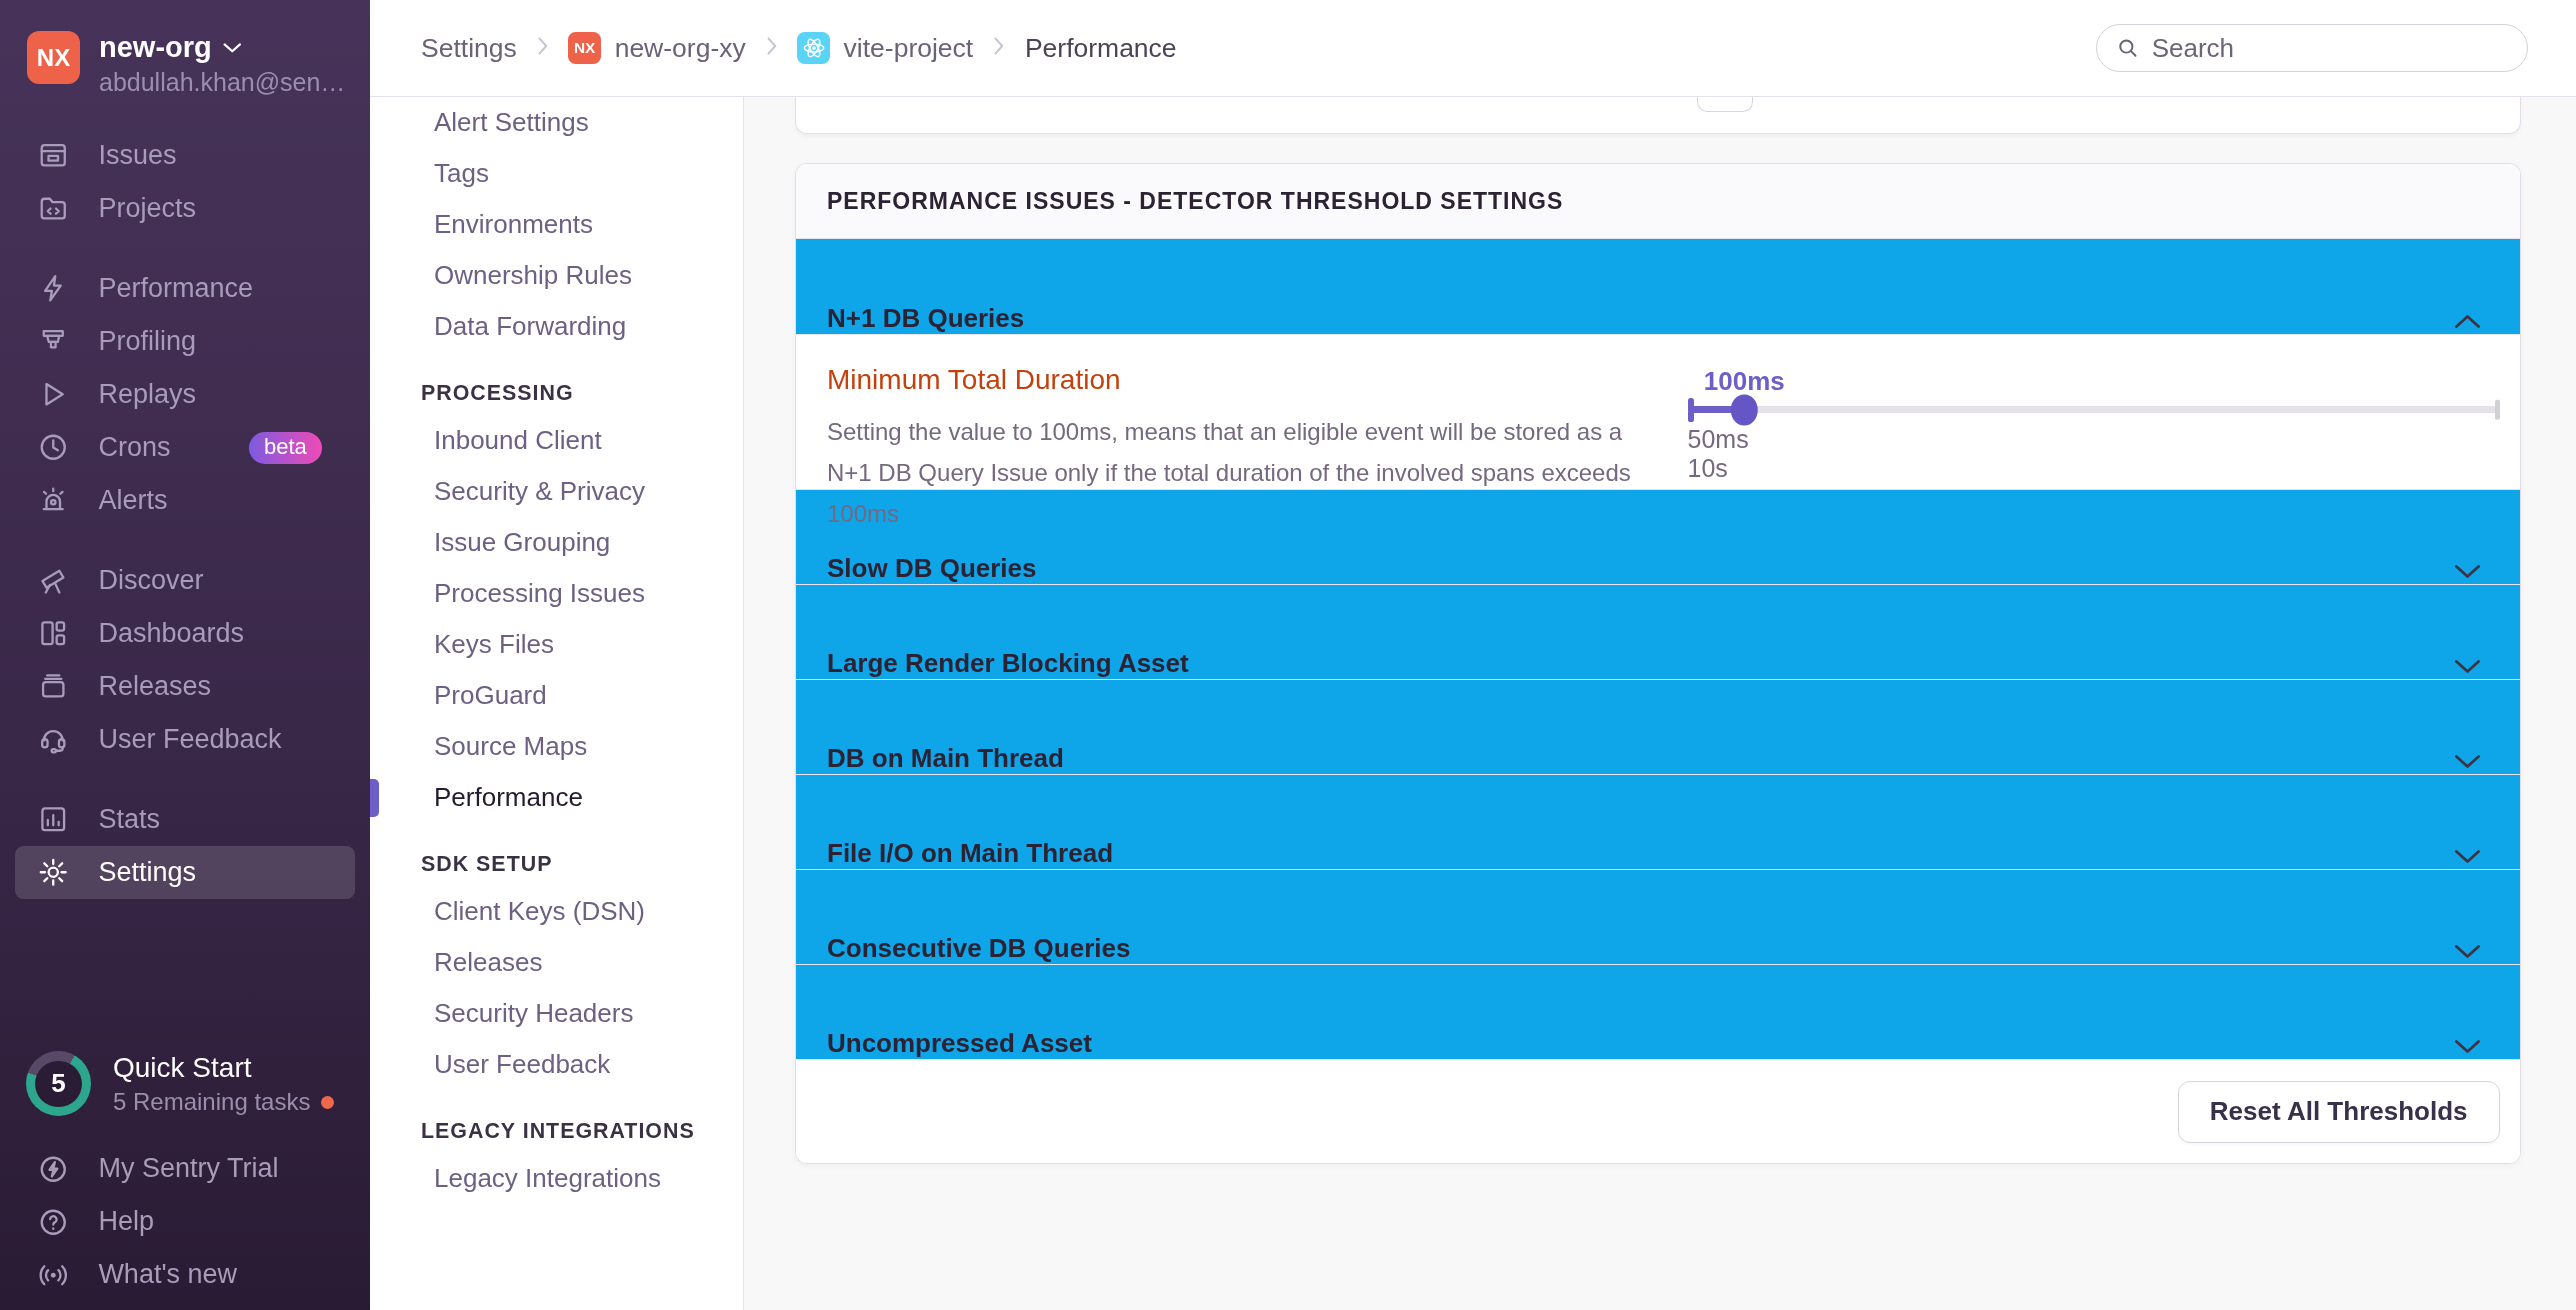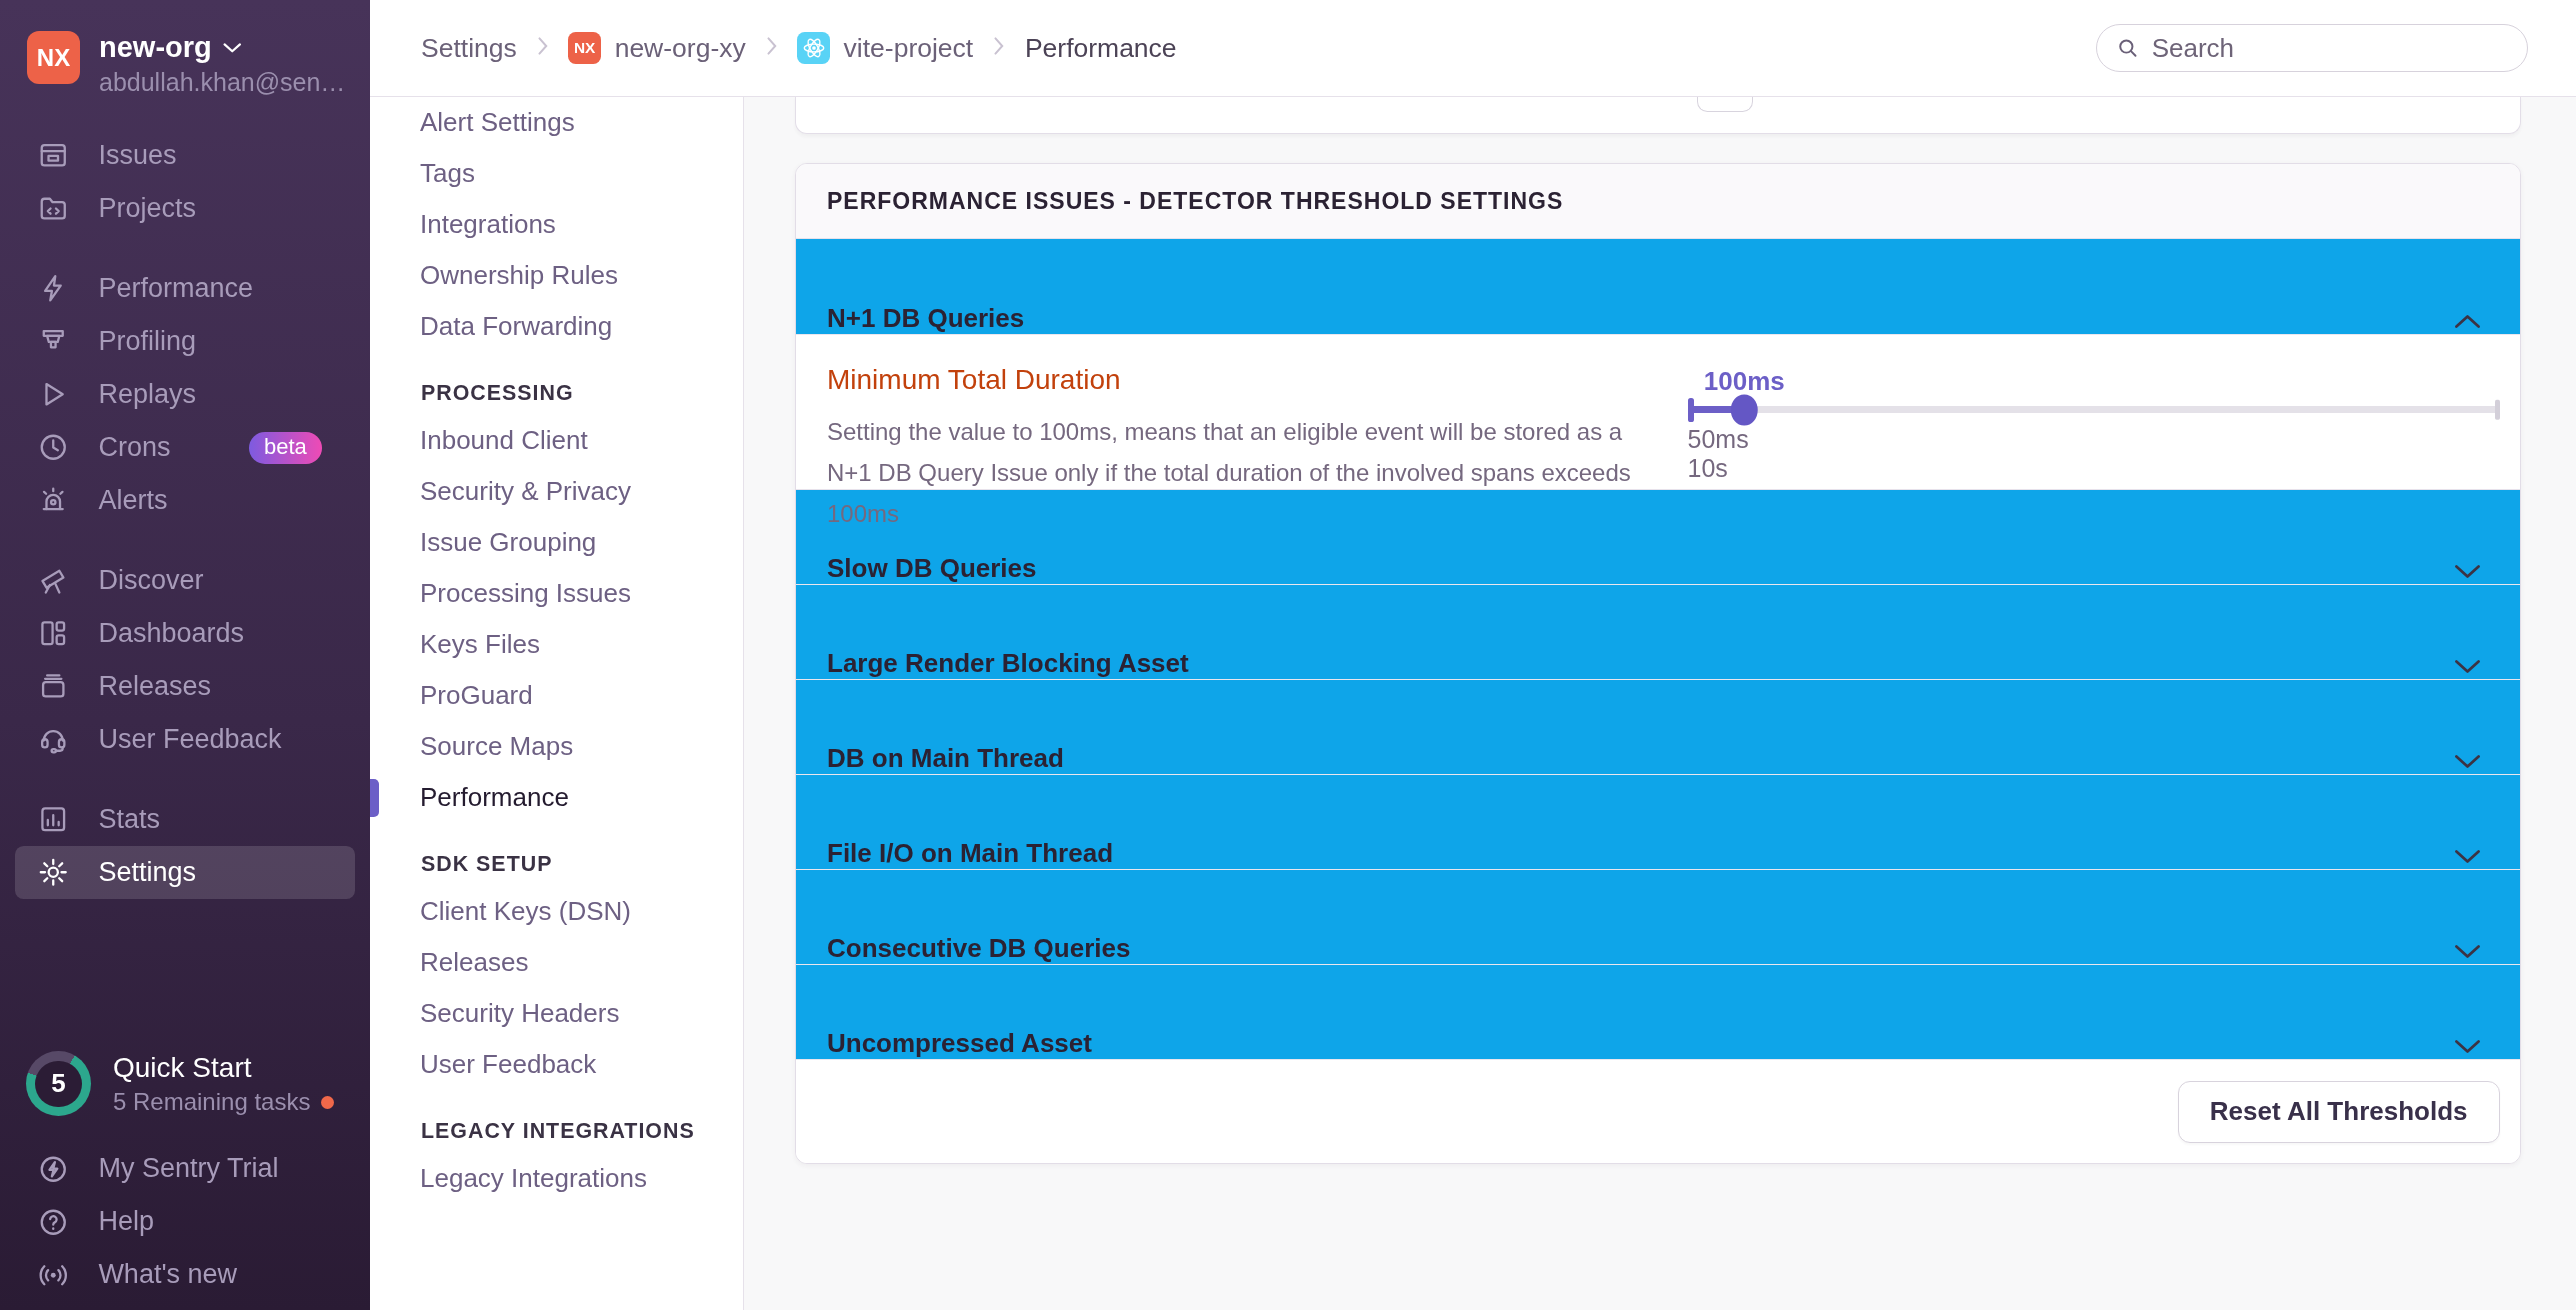--- a/index.html
+++ b/index.html
@@ -54,21 +54,21 @@
     display:flex; align-items:center; gap:12px; padding:0 19px;}
   .search svg{ width:26px;height:26px;stroke:#6a6078;stroke-width:2;fill:none;stroke-linecap:round;}
   .search input{ border:none;outline:none;background:transparent;font-family:inherit;
     font-size:26px;color:#4c4356;width:100%;}
   .search input::placeholder{ color:#6e6478;}
 
   .body-row{ flex:1; display:flex; min-height:0;}
 
   
   .settings-nav{ width:374px; min-width:374px; background:#fff; border-right:1.7px solid #e6e1ea; overflow:hidden;}
-  .sn-item{ height:51px; display:flex; align-items:center; padding-left:50px; font-size:26px;
+  .sn-item{ height:51px; display:flex; align-items:center; padding-left:64px; font-size:26px;
     color:#6d6083; cursor:pointer; position:relative; white-space:nowrap;}
   .sn-item.active{ color:#241b2f;}
   .sn-item.active::before{ content:''; position:absolute; left:0; top:50%; transform:translateY(-50%);
     width:8.6px; height:38px; background:#6c5fc7; border-radius:0 5.1px 5.1px 0;}
   .sn-header{ height:46px; margin-top:17px; display:flex; align-items:flex-end; padding:0 0 8.6px 51px;
     font-size:21.4px; font-weight:bold; letter-spacing:1px; color:#3a3244;}
 
   
   .main{ flex:1; background:#f8f8f9; padding:0 55px 0 51px; overflow:hidden; min-width:0;}
   .partial-panel{ height:37px; background:#fff; border:1.7px solid #e3dee8; border-top:none;
@@ -352,21 +352,21 @@
           </svg>
         <input type="text" placeholder="Search" style="">
       </div>
     </header>
 
     <div class="body-row">
 
       <nav class="settings-nav">
         <div class="sn-item">Alert Settings</div>
         <div class="sn-item">Tags</div>
-        <div class="sn-item">Integrations</div>
+        <div class="sn-item">Environments</div>
         <div class="sn-item">Ownership Rules</div>
         <div class="sn-item">Data Forwarding</div>
 
         <div class="sn-header">PROCESSING</div>
         <div class="sn-item">Inbound Client</div>
         <div class="sn-item">Security &amp; Privacy</div>
         <div class="sn-item">Issue Grouping</div>
         <div class="sn-item">Processing Issues</div>
         <div class="sn-item">Keys Files</div>
         <div class="sn-item">ProGuard</div>

